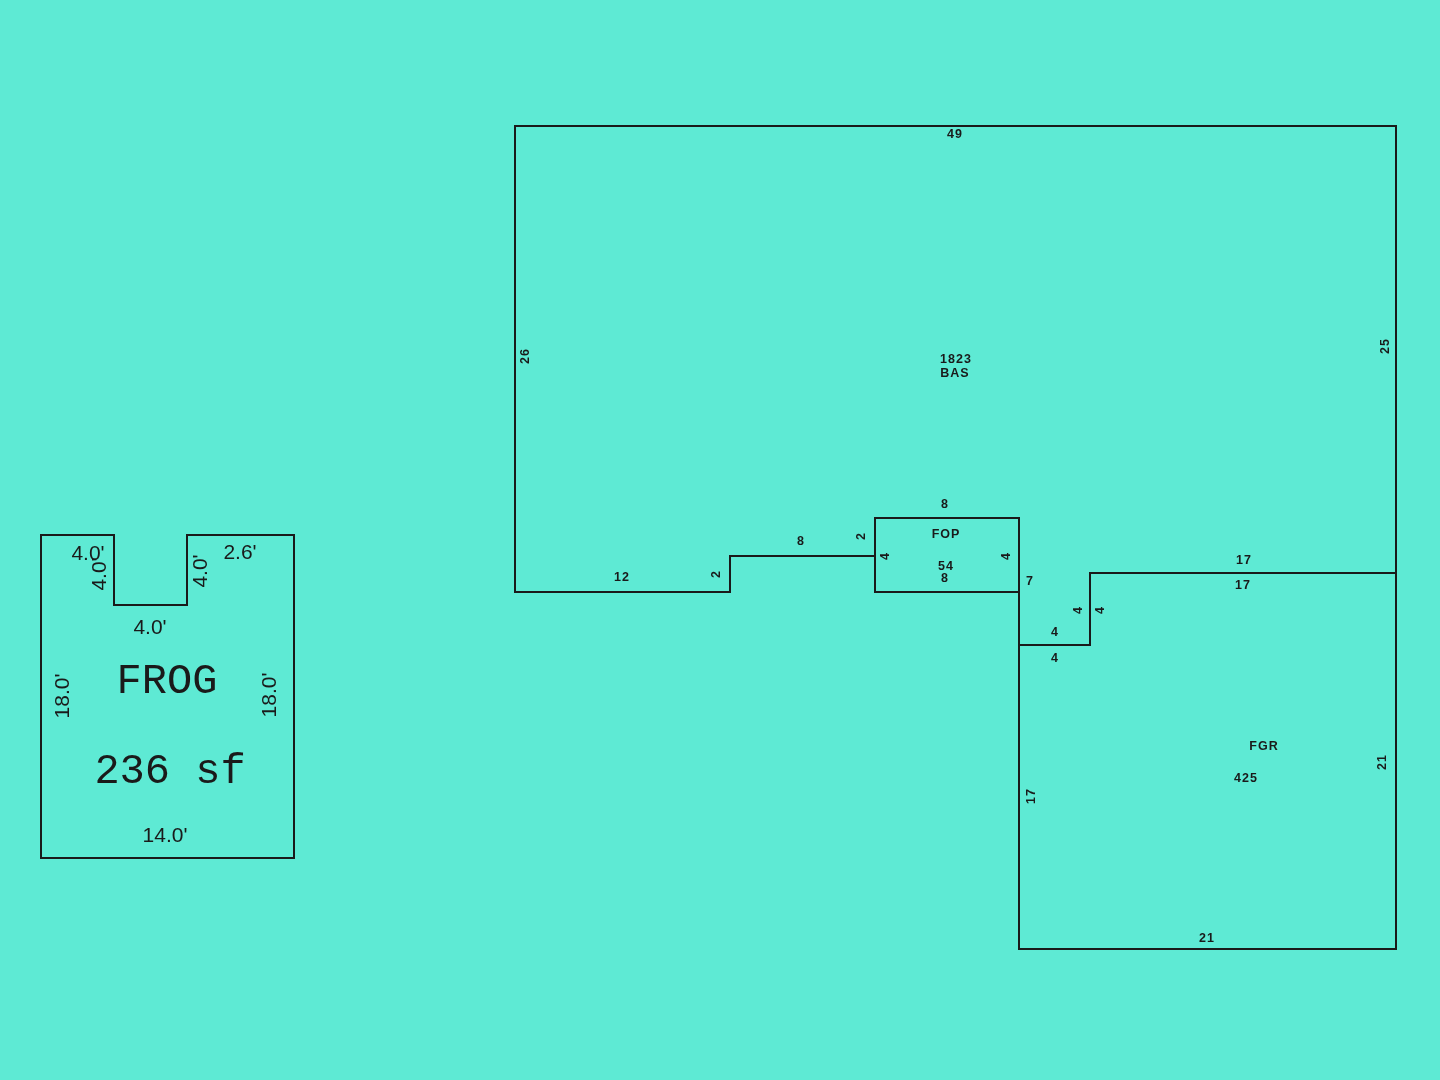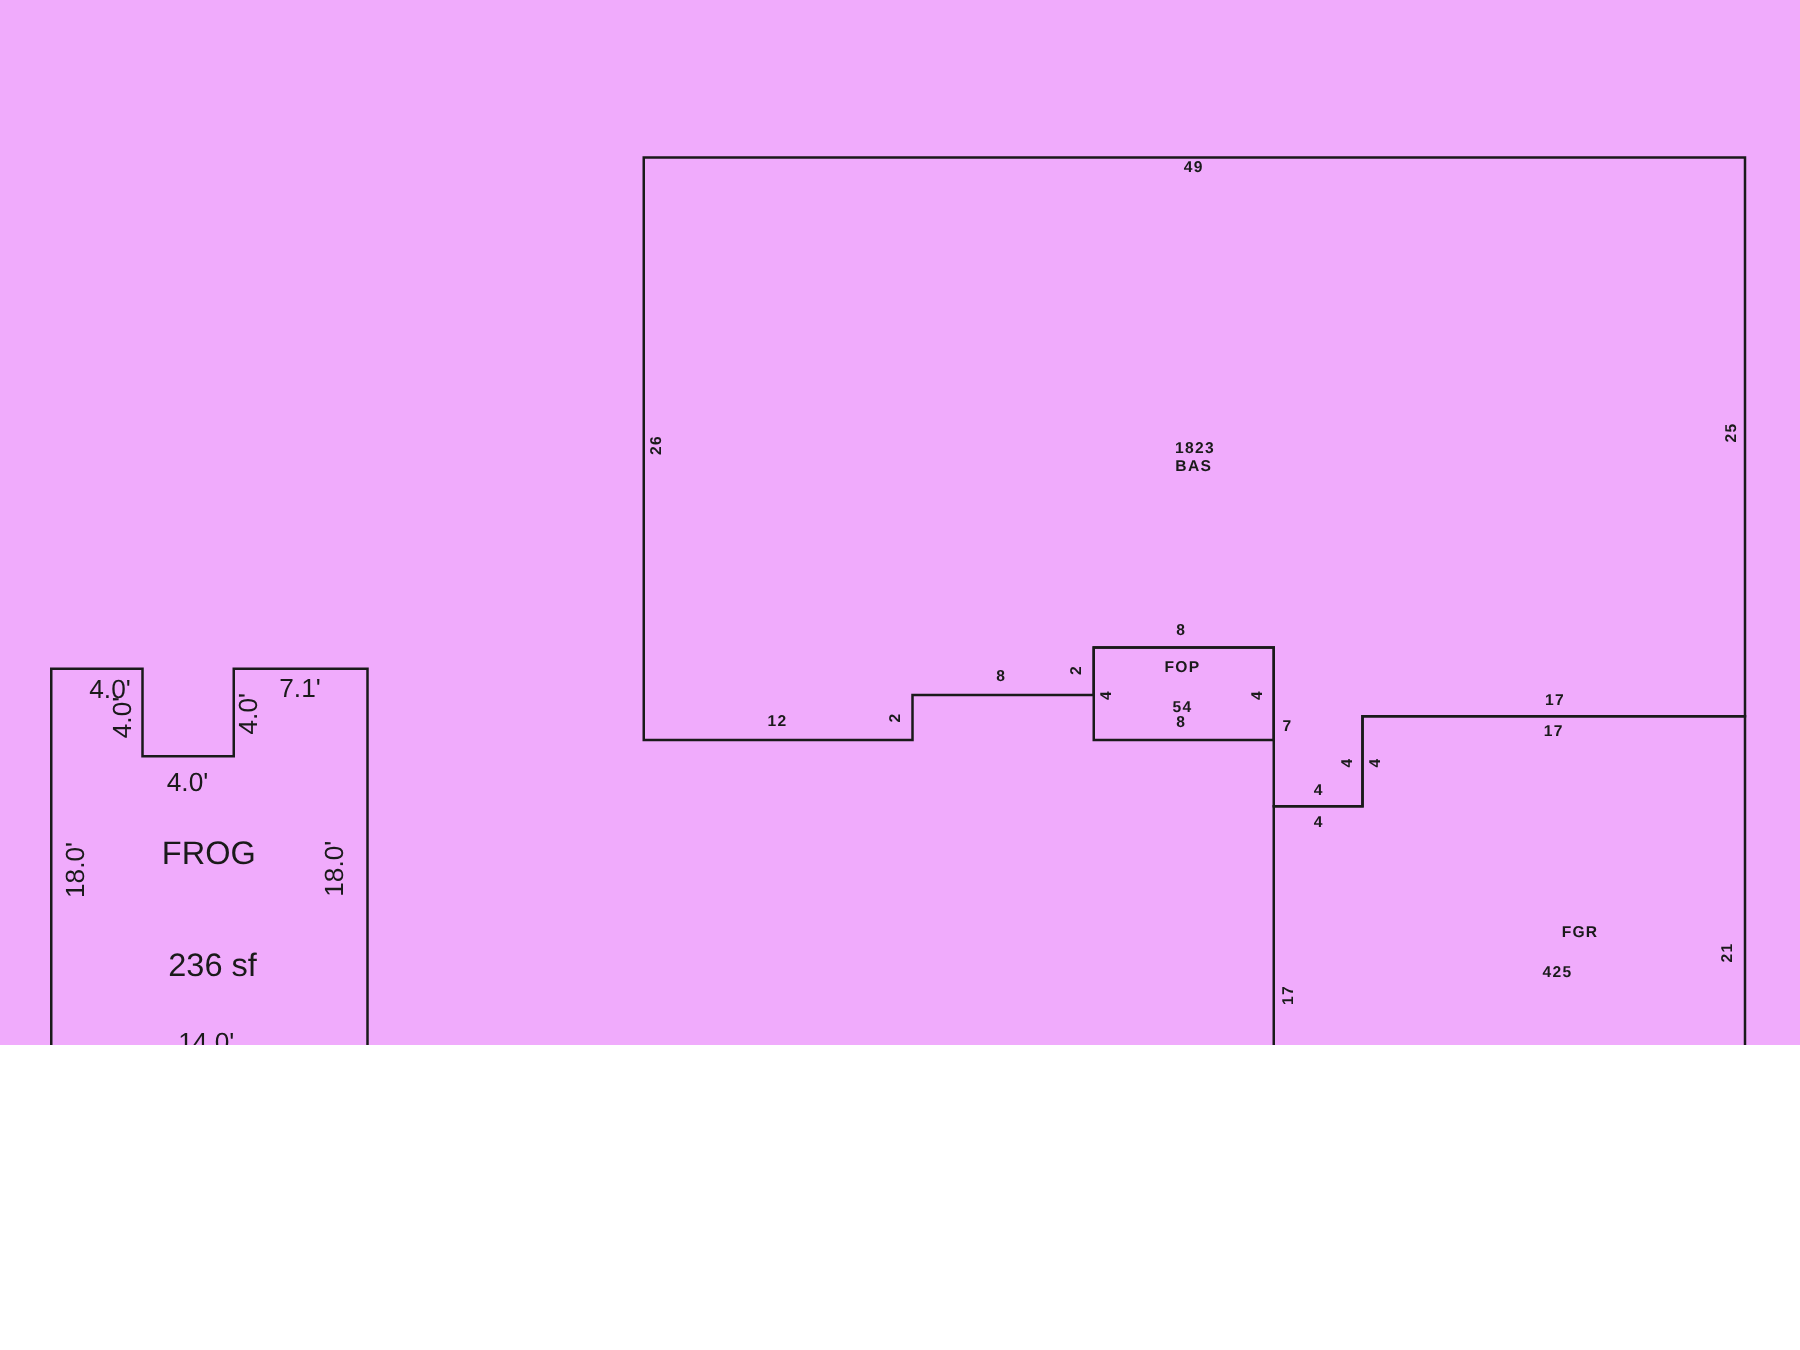--- a/index.html
+++ b/index.html
@@ -1,19 +1,19 @@
 <!DOCTYPE html>
 <html><head>
 <meta charset="utf-8">
 <style>
   html, body { margin:0; padding:0; background:#ffffff; }
   .canvas {
     position:relative;
-    width:1440px; height:836px;
-    background:#f0abfc;
+    width:1440px; height:1080px;
+    background:#5eead4;
     font-family:"Liberation Sans", sans-serif;
     color:#1a1a1a;
     overflow:hidden;
   }
   .canvas svg { position:absolute; left:0; top:0; }
   .shape { fill:none; stroke:#1a1a1a; stroke-width:2; stroke-linejoin:miter; }
   .lbl {
     position:absolute;
     font-size:12.5px;
     font-weight:600;
@@ -27,25 +27,26 @@
     position:absolute;
     font-size:21px;
     font-weight:400;
     white-space:nowrap;
     transform:translate(-50%,-50%);
     line-height:1;
   }
   .frog-dim.rot { transform:translate(-50%,-50%) rotate(-90deg); }
   .frog-big {
     position:absolute;
-    font-size:26px;
+    font-size:42px;
     font-weight:400;
     white-space:nowrap;
     transform:translate(-50%,-50%);
     line-height:1;
+    font-family:Liberation Mono, monospace;
   }
 </style>
 </head>
 <body>
 
 <div class="canvas">
 
   <svg width="1440" height="1080" viewBox="0 0 1440 1080">
     <polygon class="shape" points="515,126 1396,126 1396,573 1090,573 1090,645 1019,645 1019,518 875,518 875,556 730,556 730,592 515,592"></polygon>
     <rect class="shape" x="875" y="518" width="144" height="74"></rect>
@@ -80,20 +81,20 @@
   <span class="lbl rot" style="left:1031px; top:796px;">17</span>
   <span class="lbl" style="left:1264px; top:746px;">FGR</span>
   <span class="lbl" style="left:1212px; top:778px;margin-left:34px;">425</span>
   <span class="lbl rot" style="left:1382px; top:762px;">21</span>
   <span class="lbl" style="left:1207px; top:938px;">21</span>
 
   <span class="frog-dim" style="left:88px; top:552px;">4.0'</span>
   <span class="frog-dim rot" style="left:98px; top:574px;">4.0'</span>
   <span class="frog-dim" style="left:150px; top:626px;">4.0'</span>
   <span class="frog-dim rot" style="left:199px; top:571px;">4.0'</span>
-  <span class="frog-dim" style="left:240px; top:551px;">7.1'</span>
+  <span class="frog-dim" style="left:240px; top:551px;">2.6'</span>
   <span class="frog-dim rot" style="left:61px; top:696px;">18.0'</span>
   <span class="frog-dim rot" style="left:268px; top:695px;">18.0'</span>
   <span class="frog-big" style="left:167px; top:682px;">FROG</span>
   <span class="frog-big" style="left:170px; top:728px;margin-top:44px;">236 sf</span>
   <span class="frog-dim" style="left:165px; top:834px;">14.0'</span>
 
 </div>
 
 </body></html>

